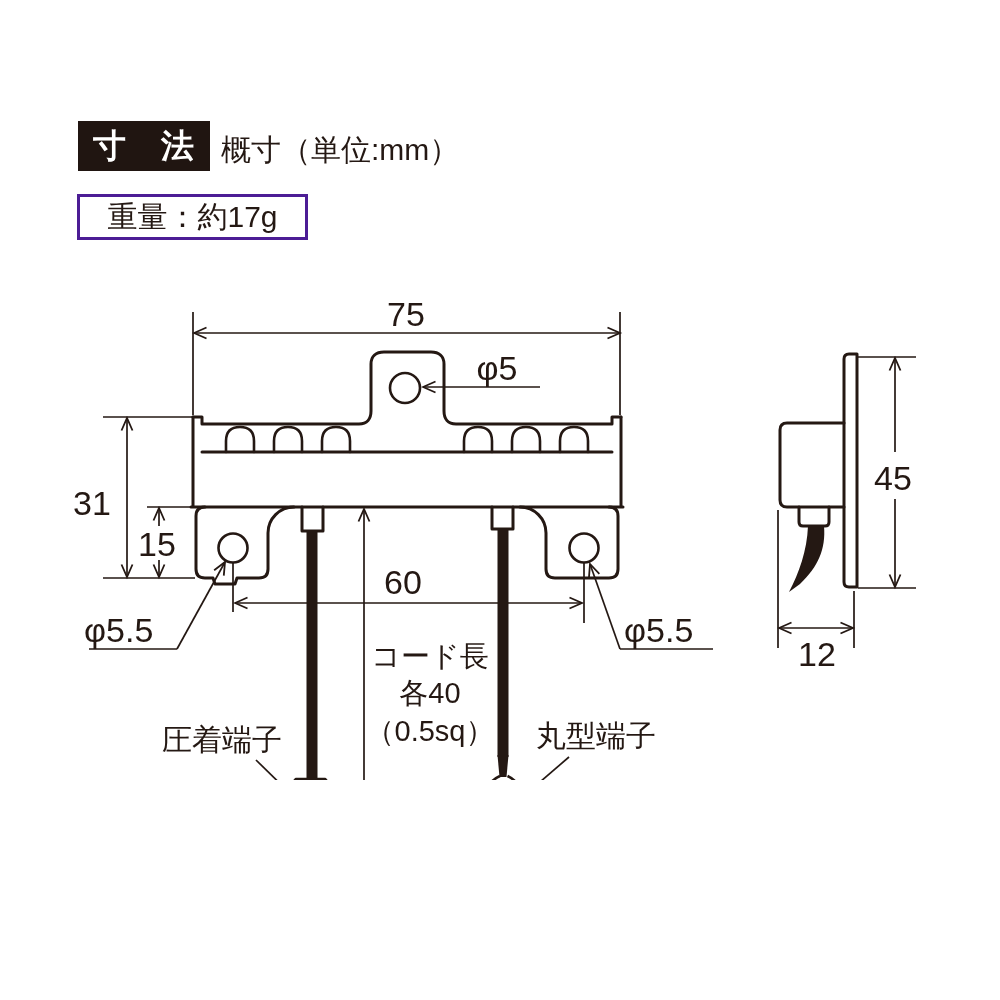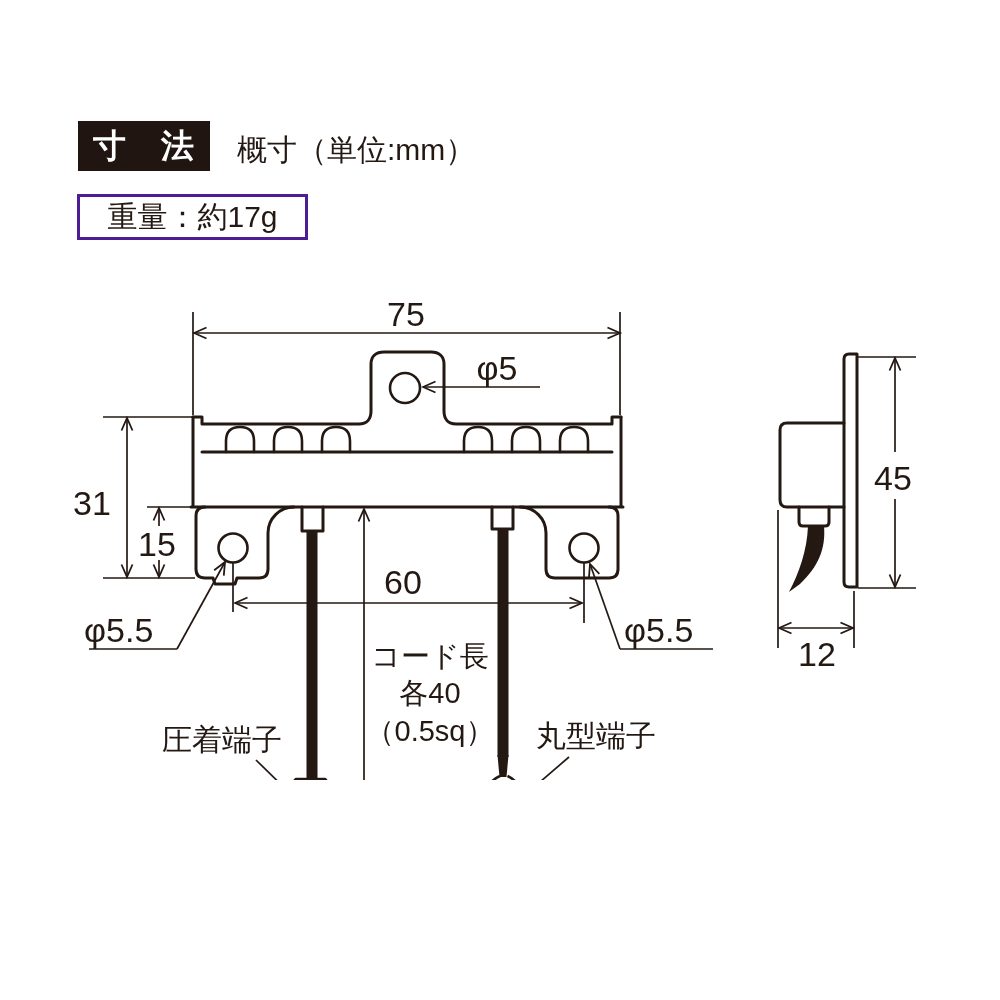--- a/index.html
+++ b/index.html
@@ -7,21 +7,21 @@
     position:relative;width:1000px;height:780px;background:#ffffff;overflow:hidden;
     font-family:"Liberation Sans","DejaVu Sans",sans-serif;color:#241813;padding-left:16px;
   }
   .title-box{
     position:absolute;left:78px;top:121px;width:132px;height:50px;
     background:#201511;color:#ffffff;display:flex;align-items:center;justify-content:center;
     font-size:33px;font-weight:bold;letter-spacing:1px;
   }
   .subtitle{
     position:absolute;left:221px;top:130px;font-size:30px;font-weight:500;
-    color:#241813;white-space:nowrap;margin-left:16px;
+    color:#241813;white-space:nowrap;
   }
   .weight-box{
     position:absolute;left:77px;top:194px;width:225px;height:40px;
     border:3px solid #4c1d95;display:flex;align-items:center;justify-content:center;
     font-size:30px;font-weight:500;color:#241813;white-space:nowrap;
   }
   .drawing-svg{position:absolute;left:0;top:0;}
   .dim-text{font-size:34px;fill:#241813;}
   .jp-text{font-size:30px;fill:#241813;}
   .cord-text{font-size:29px;fill:#241813;}

